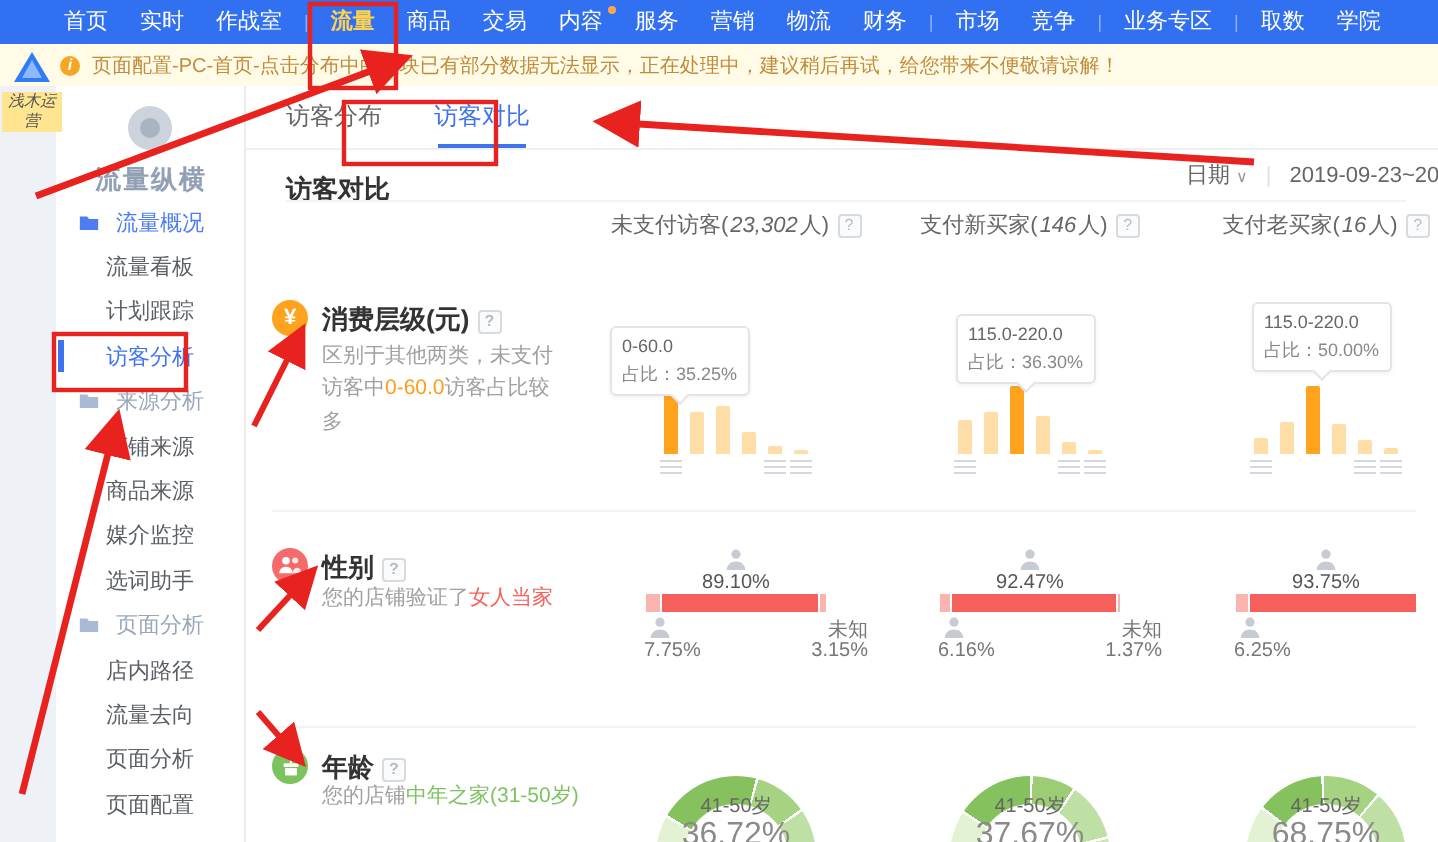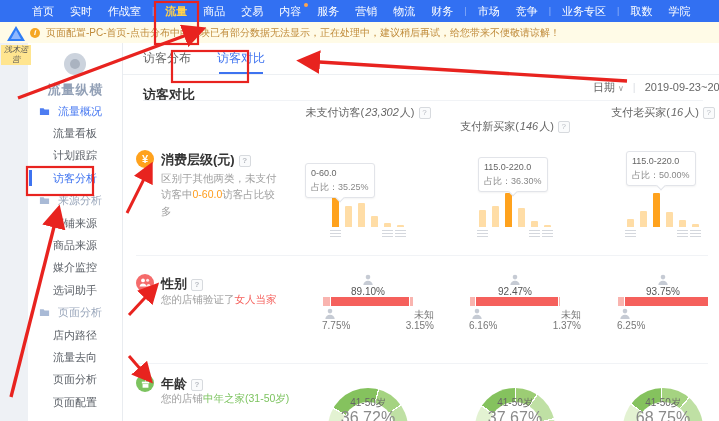--- a/index.html
+++ b/index.html
@@ -228,21 +228,21 @@
     <div class="sec-icon" style="left:13px;top:331px;background:#7cc35f;">
       <svg width="11" height="11" viewBox="0 0 12 12" style="margin-top:3.5px;">
         <rect x="2" y="4" width="8" height="2" fill="#fff"></rect>
           <rect x="2.8" y="6.6" width="6.4" height="4" fill="#fff"></rect>
           <rect x="5.4" y="1.6" width="1.2" height="2.2" fill="#fff"></rect>
       </svg>
     </div>
     <div class="sec-title" style="left:38px;top:332px;"><span>年龄</span><span class="help">?</span></div>
     <div class="sec-desc" style="left:38px;top:347px;width:220px;"><span>您的店铺</span><span class="hl-green">中年之家(31-50岁)</span></div>
   <div class="col-header" style="left: 165px; top: 62px; width: 160px;"><span>未支付访客(</span><i>23,302</i><span>人)</span><span class="help">?</span></div>
-      <div class="col-header" style="left: 312px; top: 76px; width: 160px;"><span>支付新买家(</span><i>146</i><span>人)</span><span class="help">?</span></div>
+      <div class="col-header" style="left: 312px; top: 62px; width: 160px;"><span>支付新买家(</span><i>146</i><span>人)</span><span class="help">?</span></div>
       <div class="col-header" style="left: 460px; top: 62px; width: 160px;"><span>支付老买家(</span><i>16</i><span>人)</span><span class="help">?</span></div>
       <div class="tip" style="left: 182px; top: 120px;">
         <div class="rng">0-60.0</div>
         <div>占比：35.25%</div>
       </div>
       <div class="cbar hl" style="left: 209px; top: 150px; height: 34px;"></div>
       <div class="cbar" style="left: 222px; top: 163px; height: 21px;"></div>
       <div class="cbar" style="left: 235px; top: 160px; height: 24px;"></div>
       <div class="cbar" style="left: 248px; top: 173px; height: 11px;"></div>
       <div class="cbar" style="left: 261px; top: 180px; height: 4px;"></div>

